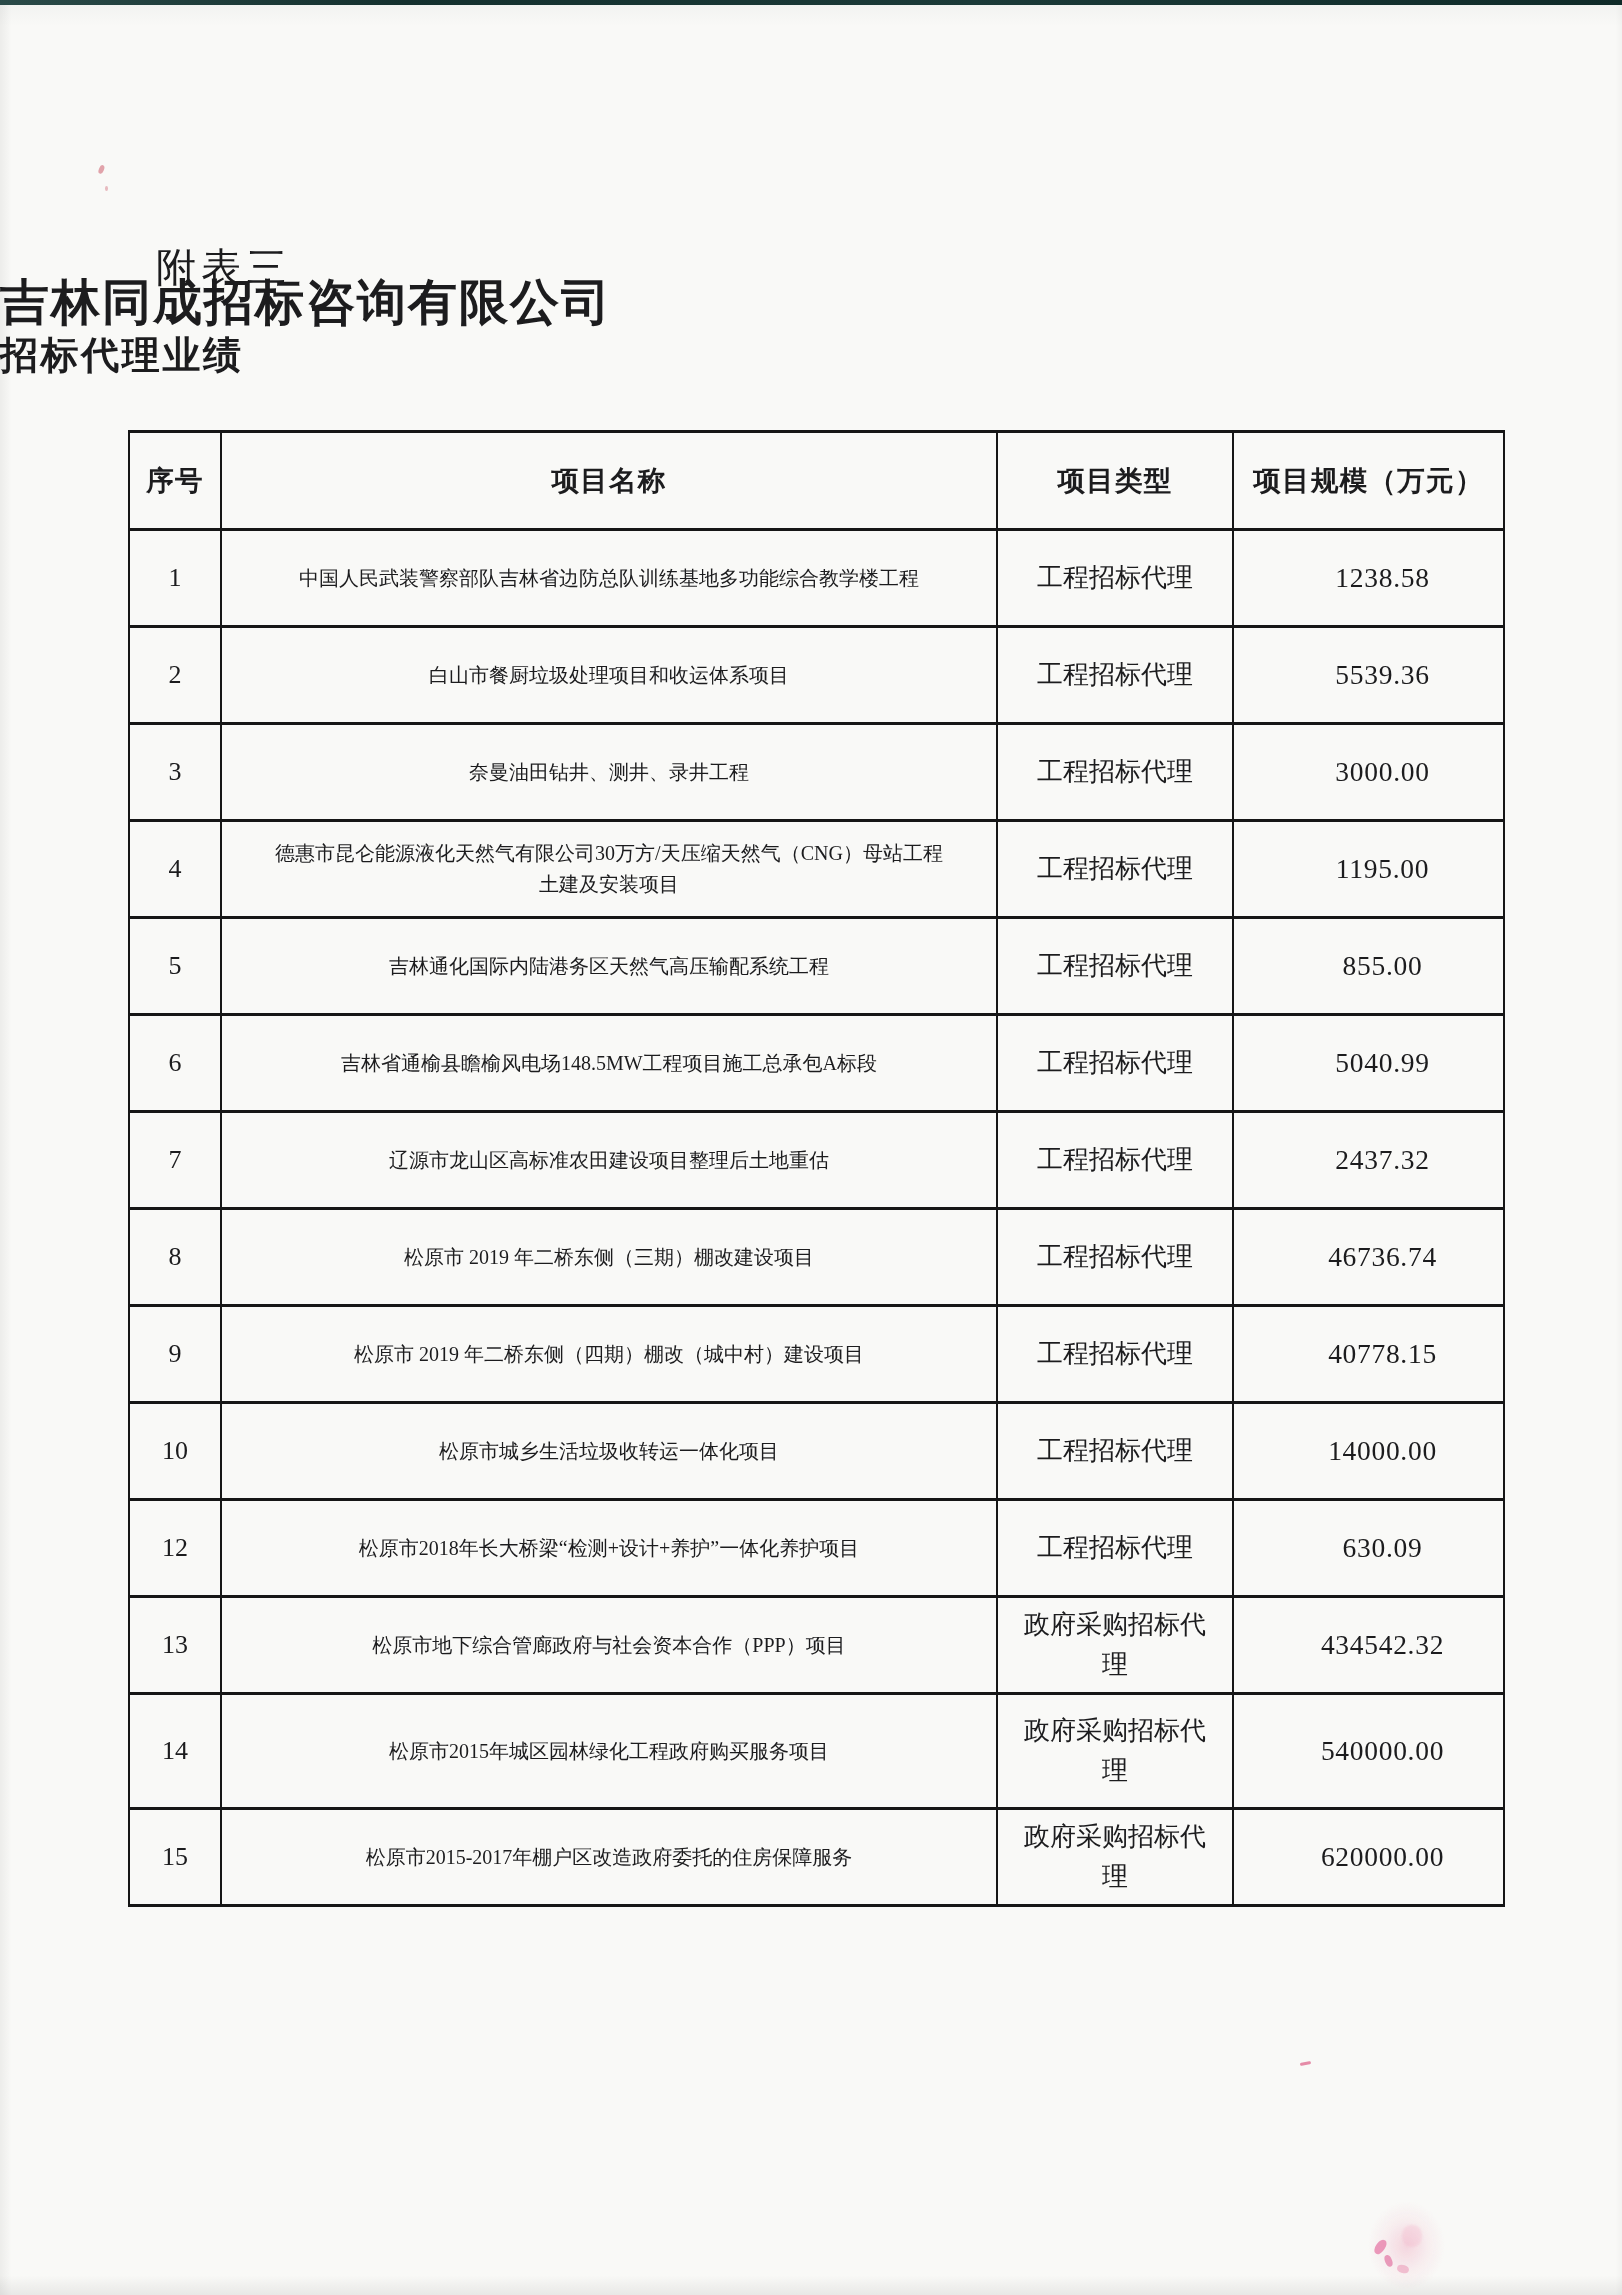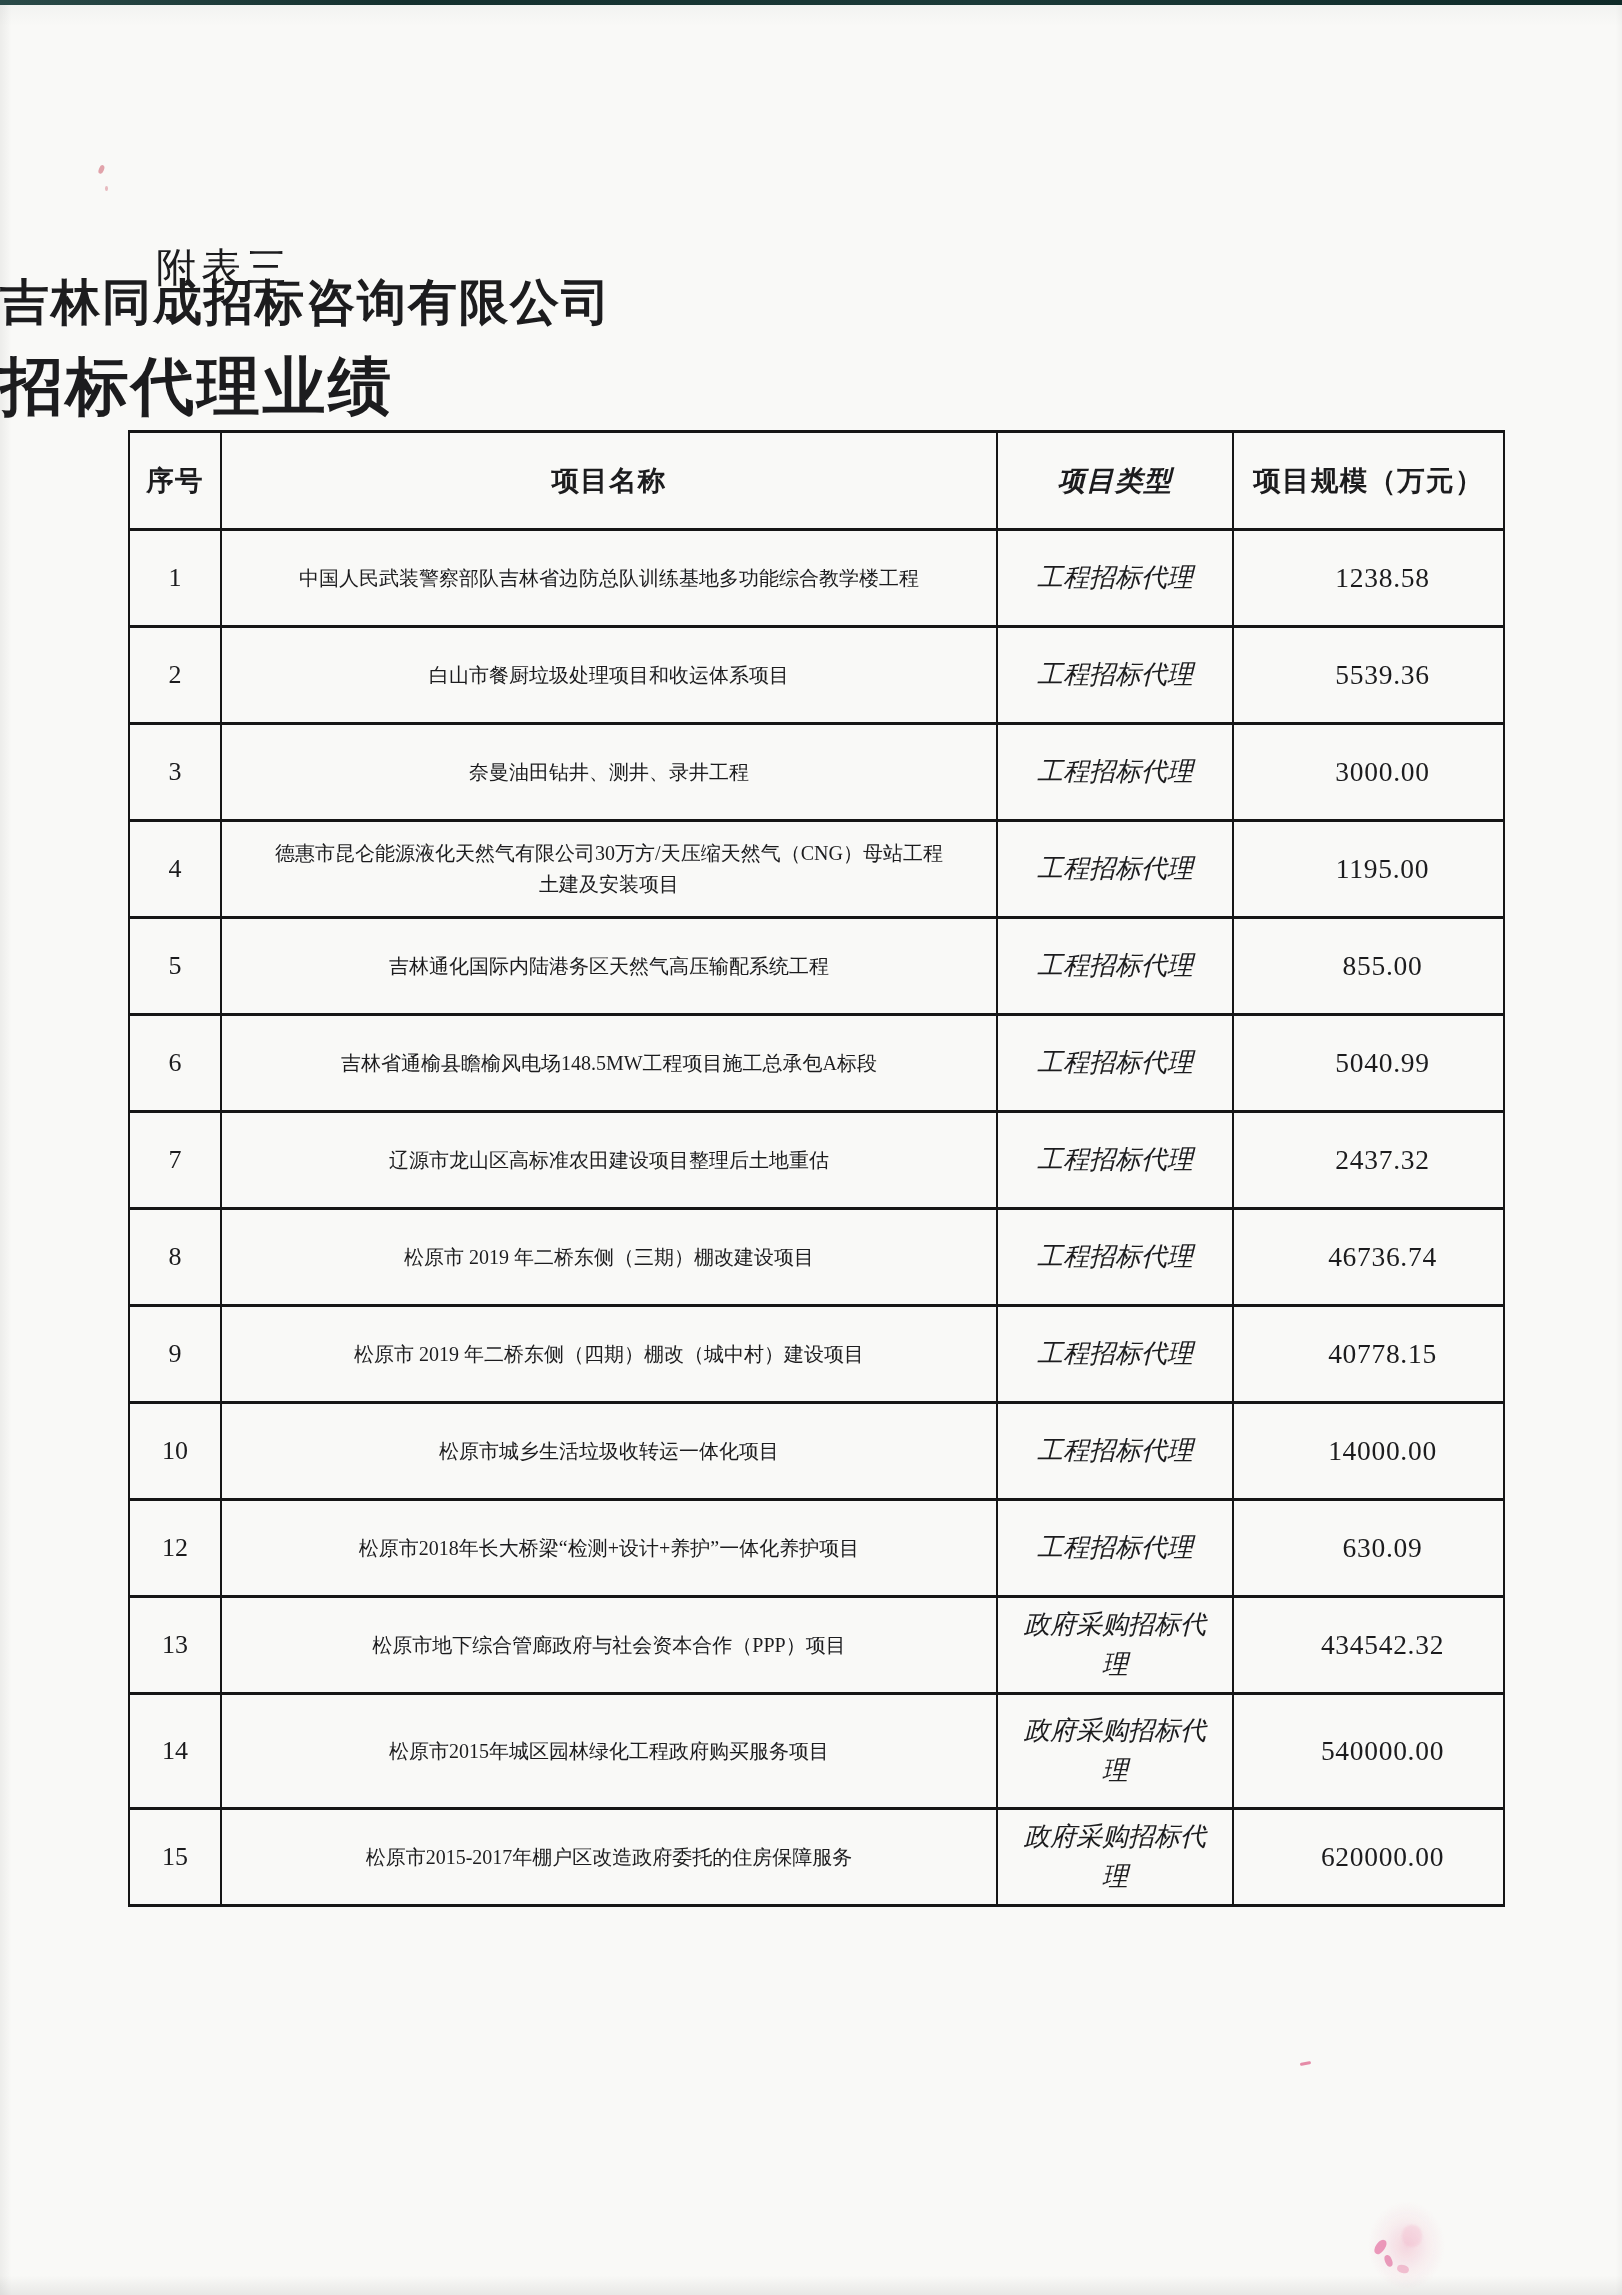--- a/index.html
+++ b/index.html
@@ -24,38 +24,38 @@
   }
   .annotation{
     position:absolute;left:118px;top:240px;
     font-size:40px;letter-spacing:5.2px;margin-left:38px;
   }
   .title-block{
     position:absolute;left:0;top:278px;width:100%;
     font-weight:bold;
   }
   .title-line1{font-size:49px;letter-spacing:2px;line-height:1.0;}
-  .title-line2{font-size:63px;letter-spacing:2.6px;line-height:1.0;margin-top:29px;}
+  .title-line2{font-size:38px;letter-spacing:2.6px;line-height:1.0;margin-top:12px;font-family:Liberation Mono, monospace;}
   table.perf-table{
     position:absolute;left:128px;top:430px;
     width:1360px;table-layout:fixed;
     border-collapse:collapse;
     border-radius:27px;
   }
   .perf-table th,.perf-table td{
     border-left:2px solid #161616;
     border-right:2px solid #161616;
     border-top:3.3px solid #161616;
     border-bottom:3.3px solid #161616;
     text-align:center;vertical-align:middle;
     overflow:hidden;
   }
   .col-no{width:88px;}
   .col-name{width:772px;}
-  .col-type{width:232px;font-style:italic;}
+  .col-type{width:232px;}
   .col-scale{width:267px;}
   thead tr{height:98px;}
   .perf-table th{font-size:27.5px;font-weight:bold;letter-spacing:1.3px;}
   tbody tr{height:97px;}
   tbody tr:nth-child(13){height:115px;}
   tbody tr:nth-child(15){height:76px;}
   td.col-no{font-size:26px;}
   td.col-name{font-size:20px;line-height:1.55;padding:3.9px 51px;}
   td.col-type{font-size:26px;line-height:1.55;padding:3.9px 17px;}
   td.col-scale{font-size:27.5px;letter-spacing:0.7px;padding-left:29px;}

